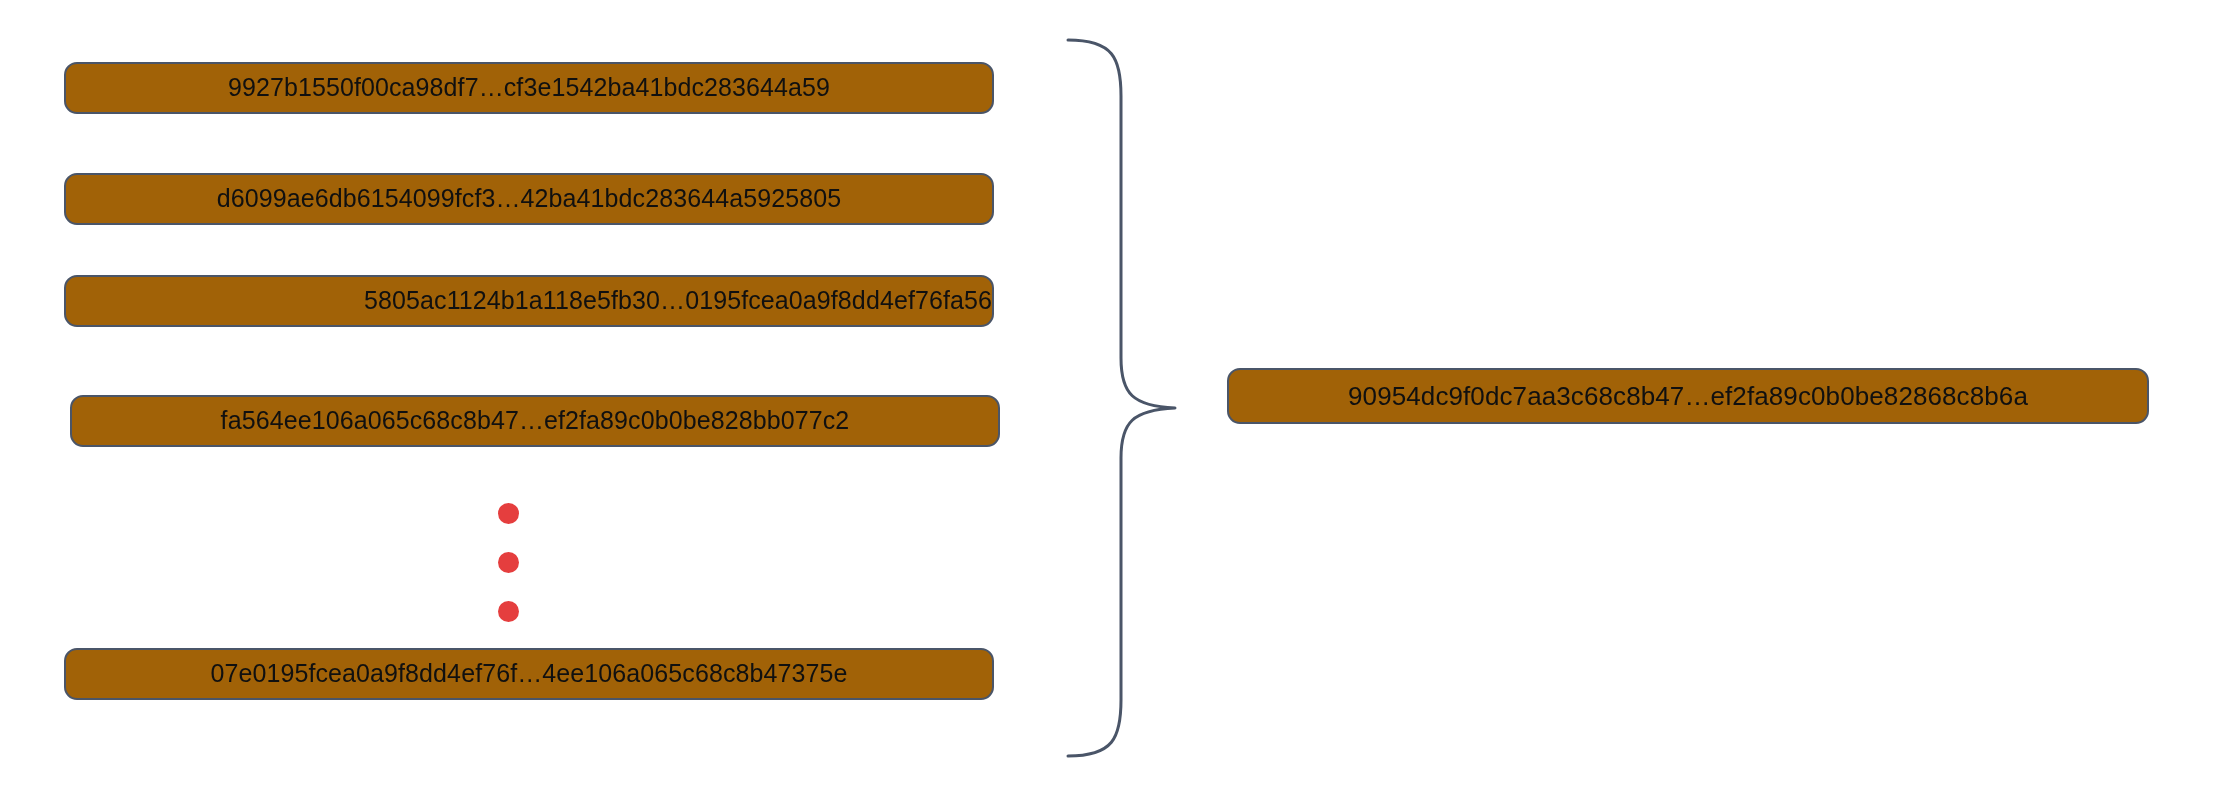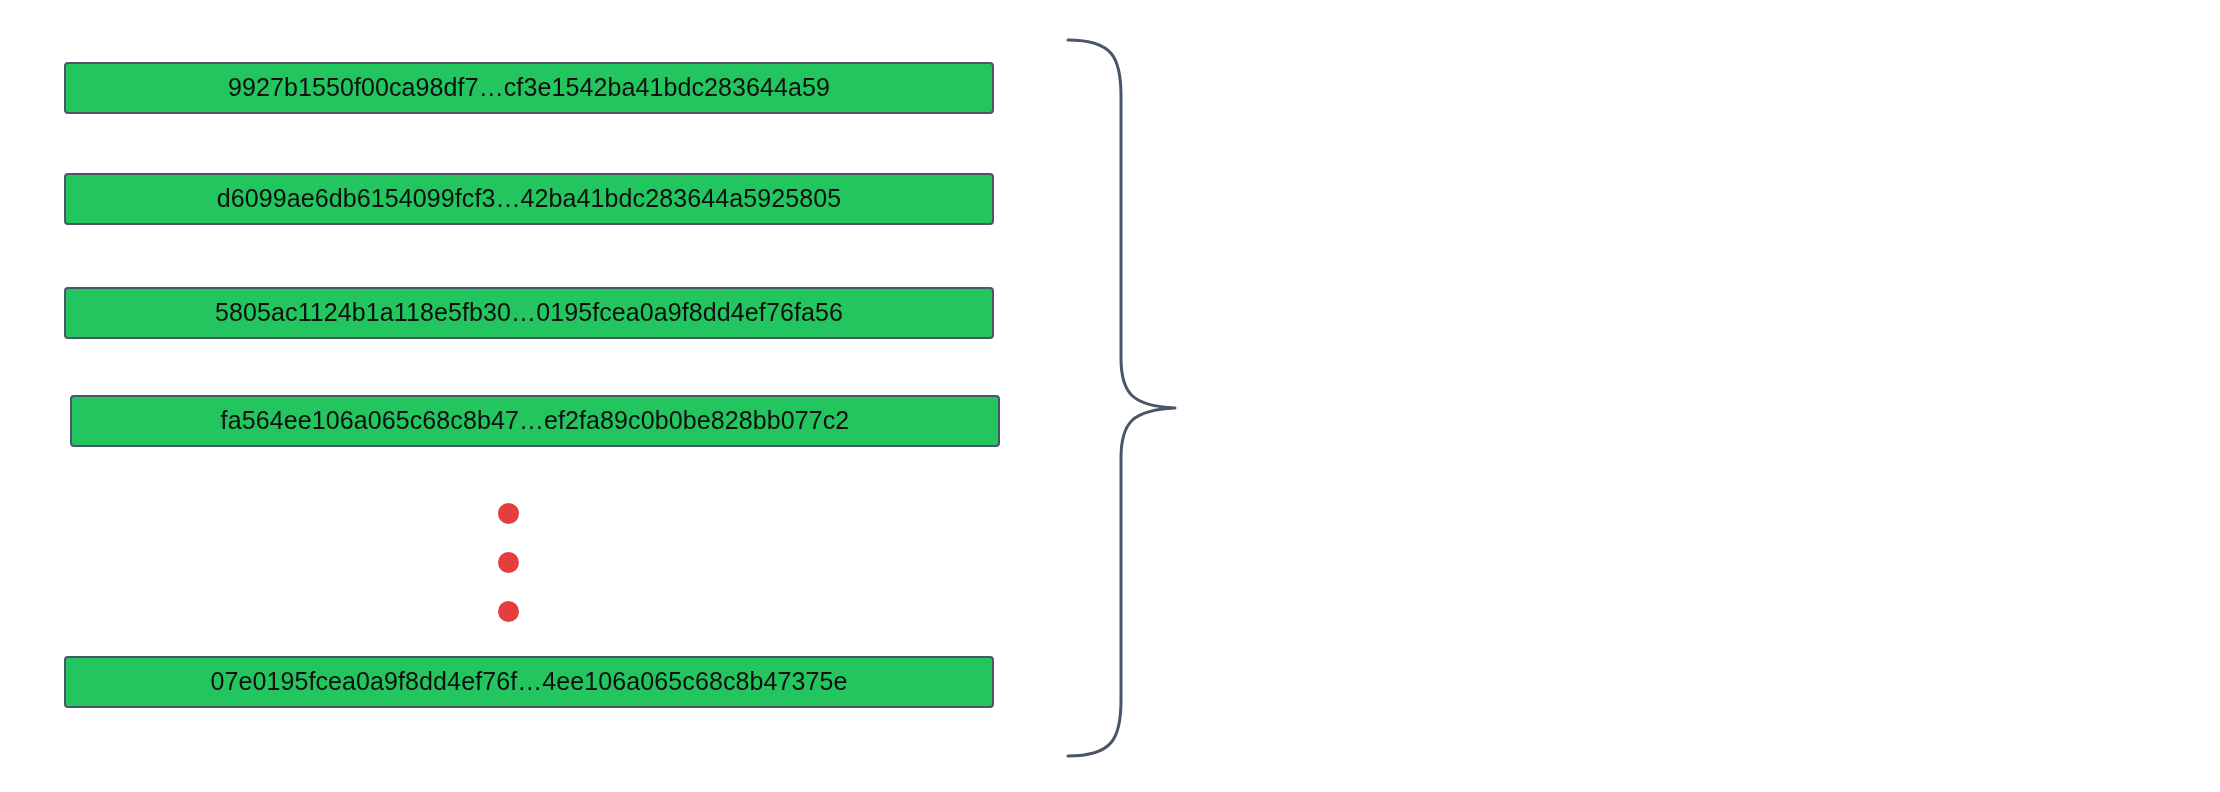--- a/index.html
+++ b/index.html
@@ -17,23 +17,23 @@
     width: 2220px;
     height: 792px;
     background: #ffffff;
     overflow: hidden;
   }
 
   
   .hash-box {
     position: absolute;
     box-sizing: border-box;
-    background: #22c55e;
+    background: #a16207;
     border: 2.6px solid #4a5568;
-    border-radius: 4px;
+    border-radius: 13px;
     display: flex;
     align-items: center;
     justify-content: center;
     color: #101010;
     font-size: 25px;
     letter-spacing: 0.1px;
     white-space: nowrap;
   }
   .hash-box .hash-text {
     display: block;
@@ -42,23 +42,23 @@
   }
 
   
   .left-col .hash-box {
     left: 64px;
     width: 930px;
     height: 52px;
   }
   .left-col .r0 { top: 62px; }
   .left-col .r1 { top: 173px; text-align: center; }
-  .left-col .r2 { top: 287px; }
+  .left-col .r2 { top: 275px; justify-content: flex-end; }
   .left-col .r3 { top: 395px; margin-left: 6px; }
-  .left-col .r4 { top: 648px; margin-top: 8px; }
+  .left-col .r4 { top: 648px; }
 
   
   .result-box {
     left: 1227px;
     top: 368px;
     width: 922px;
     height: 56px;
     font-size: 26px;
   }
 
@@ -138,14 +138,17 @@
       <path d="M 13 12
                C 58 12, 66 30, 66 68
                L 66 330
                C 66 366, 78 378, 120 380
                C 78 382, 66 394, 66 430
                L 66 672
                C 66 710, 58 728, 13 728" fill="none" stroke="#4a5568" stroke-width="3" stroke-linecap="round" stroke-linejoin="round"></path>
     </svg>
   </div>
 
+  <div class="hash-box result-box">
+    <span class="hash-text">90954dc9f0dc7aa3c68c8b47…ef2fa89c0b0be82868c8b6a</span>
+  </div>
 
 </div>
 
 </body></html>

